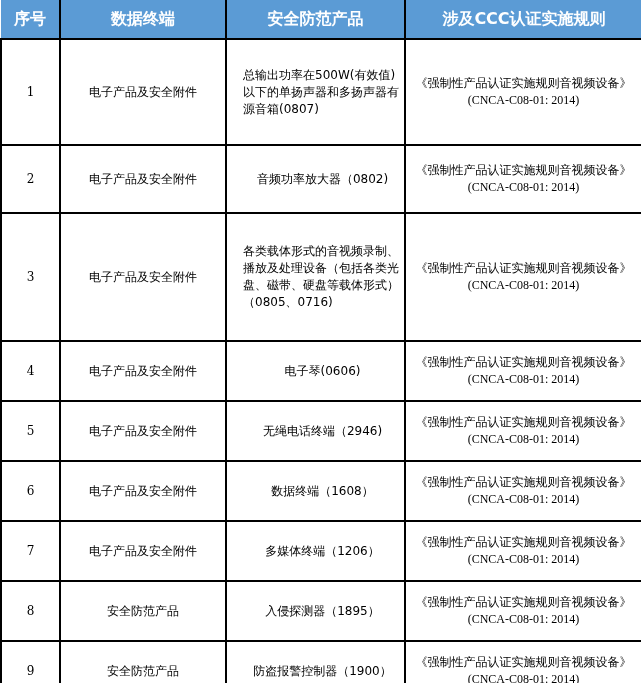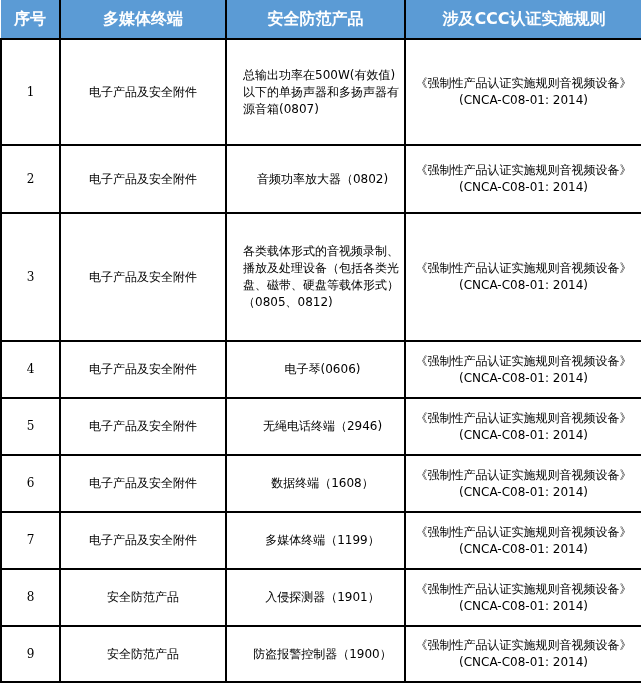--- a/index.html
+++ b/index.html
@@ -33,57 +33,57 @@
     font-size: 12px;
     color: #000;
     text-align: center;
     vertical-align: middle;
     padding: 0 2px;
     line-height: 17px;
   }
   table.ccc td.num { font-family: "DejaVu Serif", serif; font-size: 12px; }
   table.ccc td.prod { text-align: left; padding-left: 16px; }
   table.ccc td.prod.center { text-align: center; border-radius: 21px; }
-  table.ccc td.rule { padding: 4px 4px; }
+  table.ccc td.rule { padding: 12px 4px; font-family: Liberation Serif, serif; }
 </style>
 </head>
 <body>
 
 <table class="ccc">
   <colgroup>
     <col class="c0">
       <col class="c1">
       <col class="c2">
       <col class="c3">
   </colgroup>
   <thead>
     <tr>
       <th>序号</th>
-      <th>多媒体终端</th>
+      <th>数据终端</th>
       <th>安全防范产品</th>
       <th>涉及CCC认证实施规则</th>
     </tr>
   </thead>
   <tbody id="tbody">
       <tr style="height: 106px;">
         <td class="num">1</td>
         <td class="cat">电子产品及安全附件</td>
         <td class="prod">总输出功率在500W(有效值)以下的单扬声器和多扬声器有源音箱(0807)</td>
         <td class="rule">《强制性产品认证实施规则音视频设备》(CNCA-C08-01: 2014)</td>
       </tr>
       <tr style="height: 68px;">
         <td class="num">2</td>
         <td class="cat">电子产品及安全附件</td>
         <td class="prod center">音频功率放大器（0802)</td>
         <td class="rule">《强制性产品认证实施规则音视频设备》(CNCA-C08-01: 2014)</td>
       </tr>
       <tr style="height: 128px;">
         <td class="num">3</td>
         <td class="cat">电子产品及安全附件</td>
-        <td class="prod">各类载体形式的音视频录制、播放及处理设备（包括各类光盘、磁带、硬盘等载体形式）（0805、0812)</td>
+        <td class="prod">各类载体形式的音视频录制、播放及处理设备（包括各类光盘、磁带、硬盘等载体形式）（0805、0716)</td>
         <td class="rule">《强制性产品认证实施规则音视频设备》(CNCA-C08-01: 2014)</td>
       </tr>
       <tr style="height: 57px;">
         <td class="num">4</td>
         <td class="cat">电子产品及安全附件</td>
         <td class="prod center">电子琴(0606)</td>
         <td class="rule">《强制性产品认证实施规则音视频设备》(CNCA-C08-01: 2014)</td>
       </tr>
       <tr style="height: 57px;">
         <td class="num">5</td>
@@ -93,27 +93,27 @@
       </tr>
       <tr style="height: 57px;">
         <td class="num">6</td>
         <td class="cat">电子产品及安全附件</td>
         <td class="prod center">数据终端（1608）</td>
         <td class="rule">《强制性产品认证实施规则音视频设备》(CNCA-C08-01: 2014)</td>
       </tr>
       <tr style="height: 57px;">
         <td class="num">7</td>
         <td class="cat">电子产品及安全附件</td>
-        <td class="prod center">多媒体终端（1199）</td>
+        <td class="prod center">多媒体终端（1206）</td>
         <td class="rule">《强制性产品认证实施规则音视频设备》(CNCA-C08-01: 2014)</td>
       </tr>
       <tr style="height: 57px;">
         <td class="num">8</td>
         <td class="cat">安全防范产品</td>
-        <td class="prod center">入侵探测器（1901）</td>
+        <td class="prod center">入侵探测器（1895）</td>
         <td class="rule">《强制性产品认证实施规则音视频设备》(CNCA-C08-01: 2014)</td>
       </tr>
       <tr style="height: 56px;">
         <td class="num">9</td>
         <td class="cat">安全防范产品</td>
         <td class="prod center">防盗报警控制器（1900）</td>
         <td class="rule">《强制性产品认证实施规则音视频设备》(CNCA-C08-01: 2014)</td>
       </tr>
     </tbody>
 </table>

